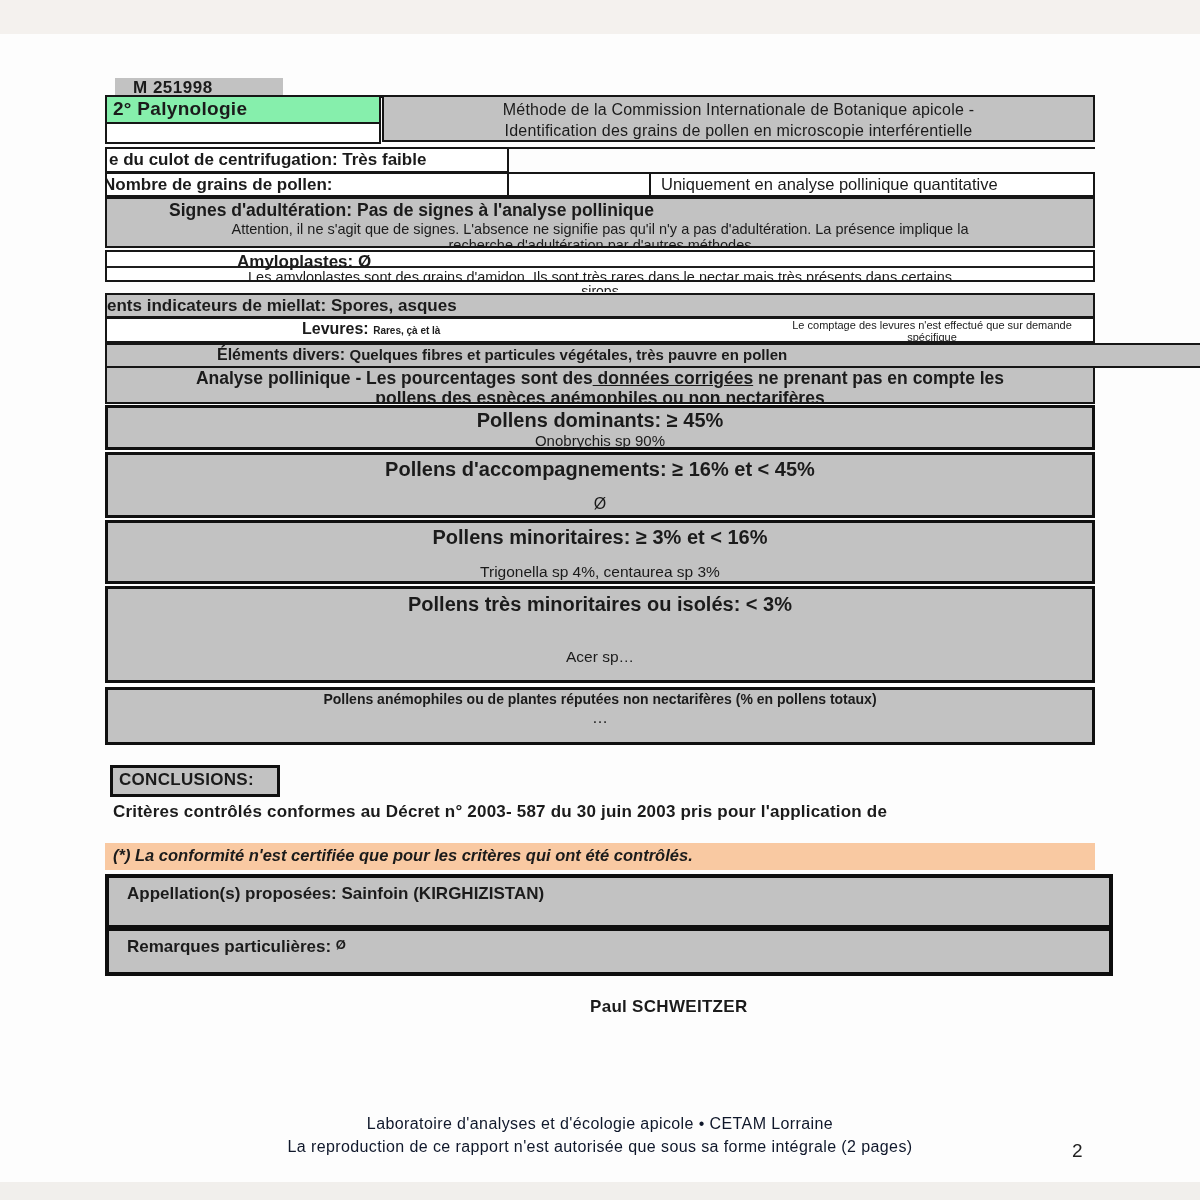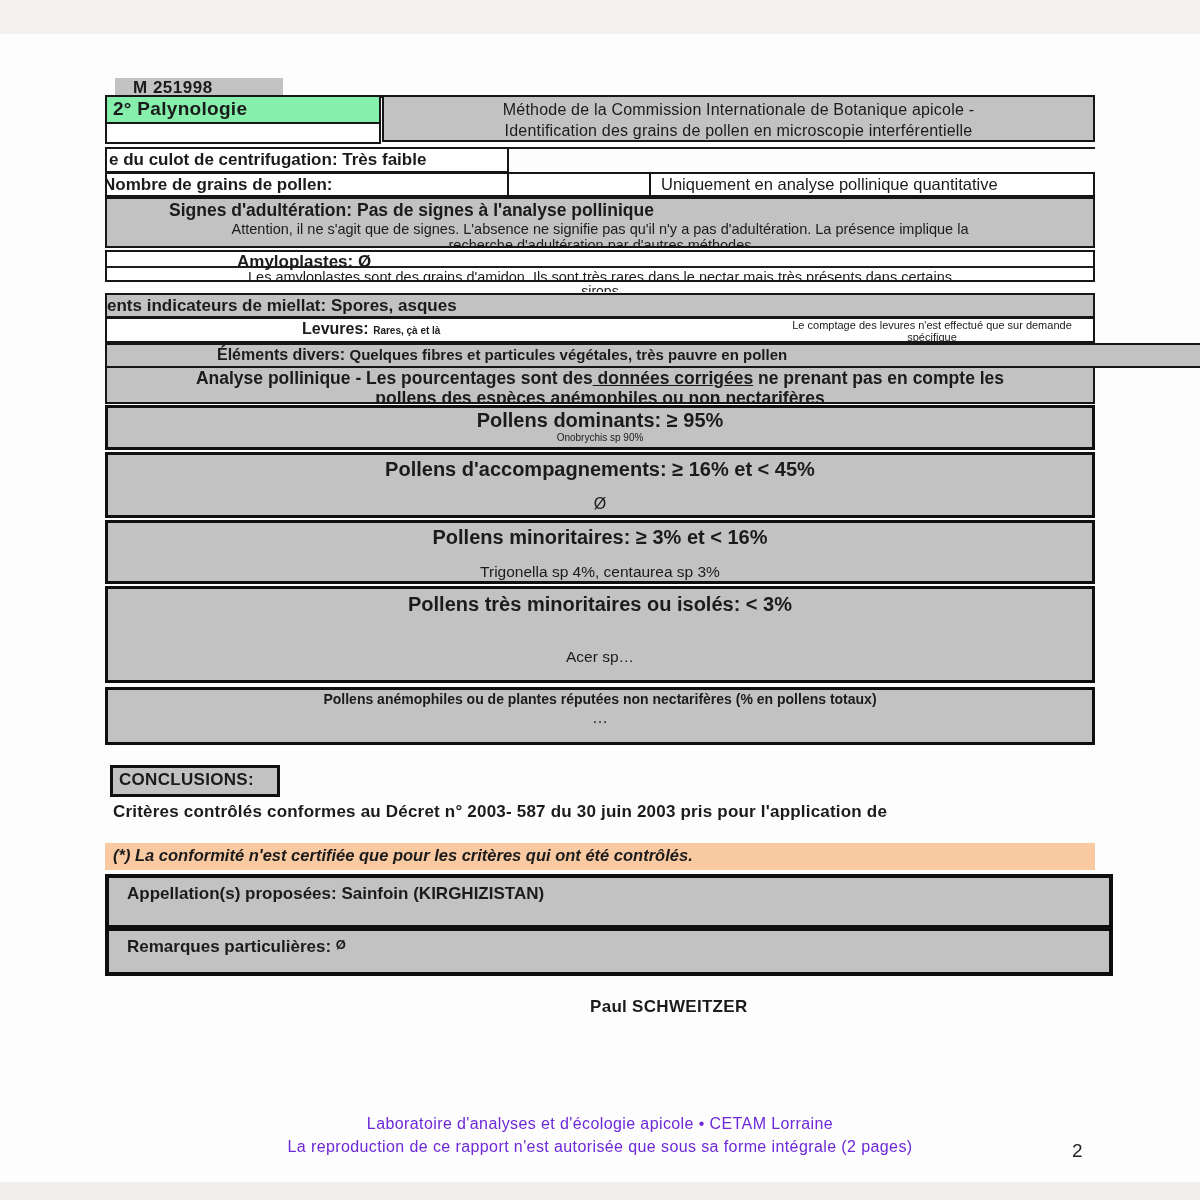--- a/index.html
+++ b/index.html
@@ -45,41 +45,41 @@
   .divers .val{font-size:15px;}
   .analyse{left:105px;top:366px;width:986px;height:34px;overflow:hidden;}
   .analyse .l1{font-size:17.5px;white-space:nowrap;}
   .analyse .l2{font-size:17.5px;margin-top:-1px;}
   .und{text-decoration:underline;}
   .sec{left:105px;width:984px;}
   .sec .t{font-weight:bold;text-align:center;}
   .sec .v{text-align:center;font-weight:normal;}
   .sec-dom{top:405px;height:39px;}
   .sec-dom .t{font-size:20px;padding-top:1px;}
-  .sec-dom .v{font-size:10px;margin-top:0px;}
+  .sec-dom .v{font-size:15px;margin-top:0px;}
   .sec-acc{top:452px;height:60px;}
   .sec-acc .t{font-size:20px;padding-top:3px;}
   .sec-acc .v{font-size:16px;margin-top:14px;}
   .sec-min{top:520px;height:58px;}
   .sec-min .t{font-size:20px;padding-top:3px;}
   .sec-min .v{font-size:15.5px;margin-top:14px;}
   .sec-tres{top:586px;height:91px;}
   .sec-tres .t{font-size:20px;padding-top:4px;}
   .sec-tres .v{font-size:15.5px;margin-top:32px;}
   .sec-ane{top:687px;height:52px;}
   .sec-ane .t{font-size:14px;padding-top:1px;}
   .sec-ane .v{font-size:16px;margin-top:2px;}
   .concl{left:110px;top:765px;width:158px;height:24px;font-size:17px;font-weight:bold;padding:2px 0 0 6px;letter-spacing:.3px;}
   .criteria{left:113px;top:800px;width:980px;font-size:17px;font-weight:bold;line-height:23px;letter-spacing:.2px;}
   .orange{left:105px;top:843px;width:990px;height:27px;background:#f9c9a2;font-size:16.5px;font-weight:bold;font-style:italic;padding:3px 0 0 8px;box-sizing:border-box;}
   .appel{left:105px;top:874px;width:982px;height:41px;font-size:17px;padding:6px 0 0 18px;}
   .remarq{left:105px;top:927px;width:982px;height:35px;font-size:17px;padding:6px 0 0 18px;}
   .sup{font-size:13px;vertical-align:top;}
   .sig{left:590px;top:997px;font-size:17px;font-weight:bold;letter-spacing:.3px;}
-  .footer{left:105px;top:1112px;width:990px;text-align:center;font-size:16px;line-height:23px;letter-spacing:.4px;color:#6d28d9;}
+  .footer{left:105px;top:1112px;width:990px;text-align:center;font-size:16px;line-height:23px;letter-spacing:.4px;color:#0f172a;}
   .pagenum{left:1072px;top:1140px;font-size:19px;color:#222;}
 </style>
 </head>
 <body>
 
 <div id="page">
   <div class="band-top"></div>
   <div class="band-bottom"></div>
 
   <div class="abs gray m-label">M 251998</div>
@@ -148,21 +148,21 @@
   </div>
 
   <div class="abs gray b2 analyse">
     <div class="l1 bold ctr">
       <span>Analyse pollinique - Les pourcentages sont des</span><span class="und"> données corrigées</span><span> ne prenant pas en compte les</span>
     </div>
     <div class="l2 bold ctr">pollens des espèces anémophiles ou non nectarifères</div>
   </div>
 
   <div class="abs gray b3 sec sec-dom">
-    <div class="t">Pollens dominants:  ≥ 95%</div>
+    <div class="t">Pollens dominants:  ≥ 45%</div>
     <div class="v">Onobrychis sp 90%</div>
   </div>
 
   <div class="abs gray b3 sec sec-acc">
     <div class="t">Pollens d'accompagnements:  ≥ 16% et &lt; 45%</div>
     <div class="v">Ø</div>
   </div>
 
   <div class="abs gray b3 sec sec-min">
     <div class="t">Pollens minoritaires:  ≥ 3% et &lt; 16%</div>

